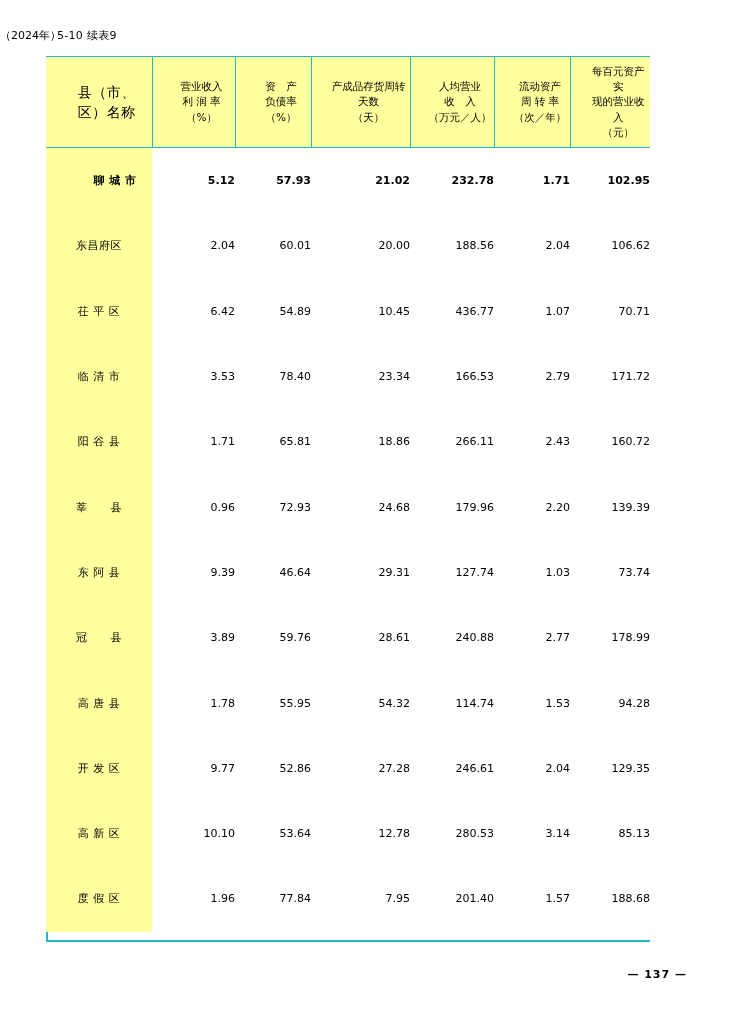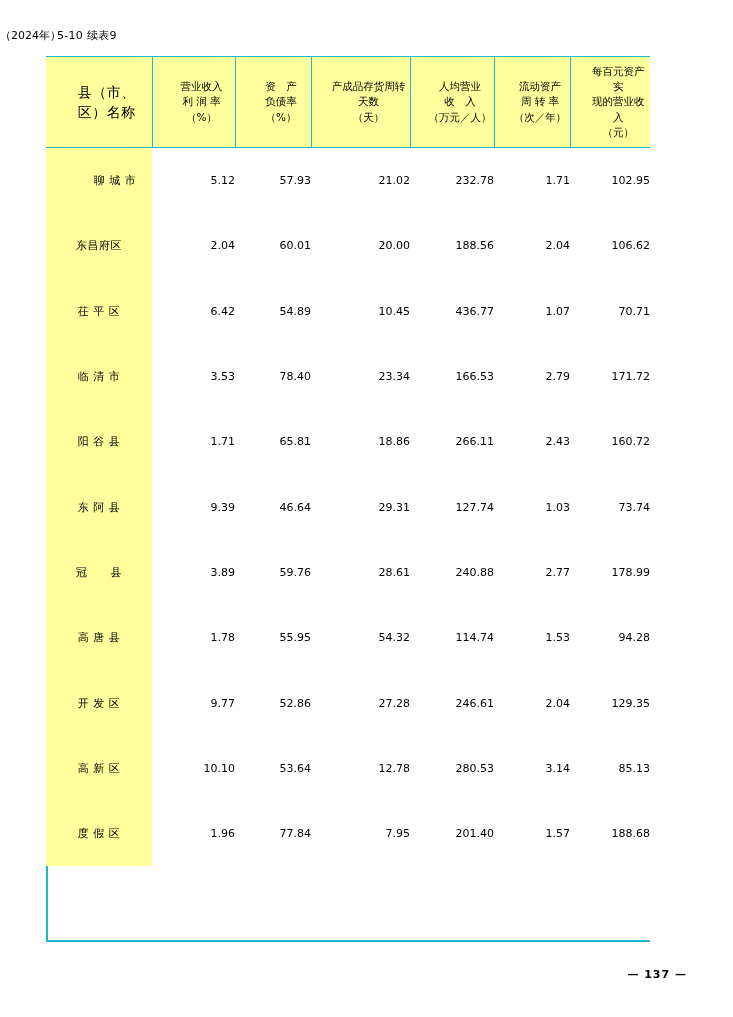--- a/index.html
+++ b/index.html
@@ -102,21 +102,21 @@
   }
   td.numcell {
     background: #ffffff;
     text-align: right;
     padding-right: 22px;
     font-size: 11px;
     font-variant-numeric: tabular-nums;
   }
   tr.total td.namecell,
   tr.total td.numcell {
-    font-weight: normal;
+    font-weight: bold;
     padding-left: 32px;
   }
   .bottomrule {
     position: absolute;
     left: 46px;
     top: 940px;
     width: 604px;
     height: 1.5px;
     background: #23b8c8;
   }
@@ -241,20 +241,29 @@
       <tr class="bodyrow">
         <td class="namecell">阳 谷 县</td>
         <td class="numcell">1.71</td>
         <td class="numcell">65.81</td>
         <td class="numcell">18.86</td>
         <td class="numcell">266.11</td>
         <td class="numcell">2.43</td>
         <td class="numcell">160.72</td>
       </tr>
 
+      <tr class="bodyrow">
+        <td class="namecell">莘　　县</td>
+        <td class="numcell">0.96</td>
+        <td class="numcell">72.93</td>
+        <td class="numcell">24.68</td>
+        <td class="numcell">179.96</td>
+        <td class="numcell">2.20</td>
+        <td class="numcell">139.39</td>
+      </tr>
 
       <tr class="bodyrow">
         <td class="namecell">东 阿 县</td>
         <td class="numcell">9.39</td>
         <td class="numcell">46.64</td>
         <td class="numcell">29.31</td>
         <td class="numcell">127.74</td>
         <td class="numcell">1.03</td>
         <td class="numcell">73.74</td>
       </tr>

